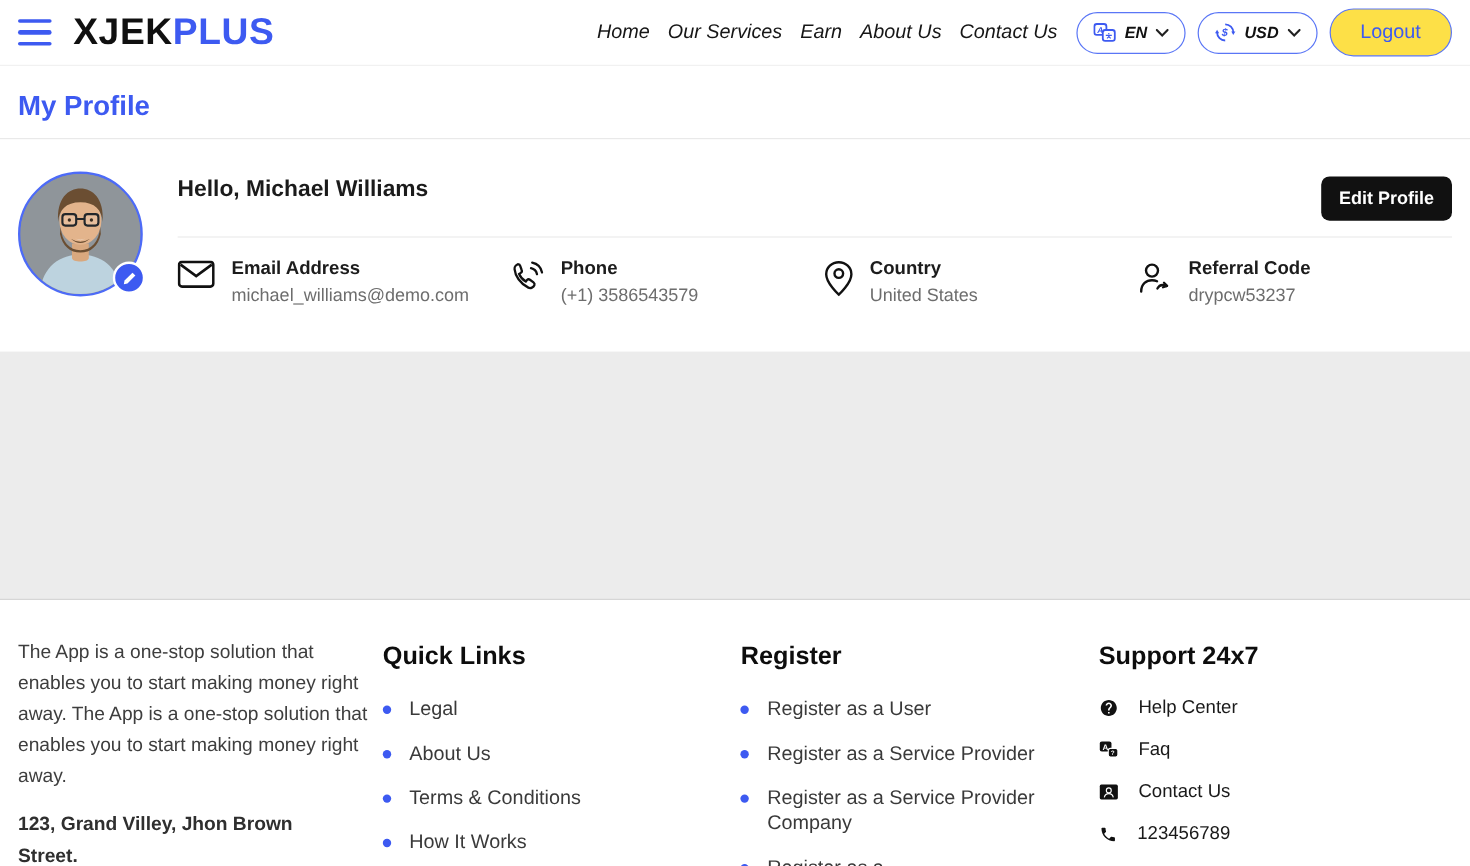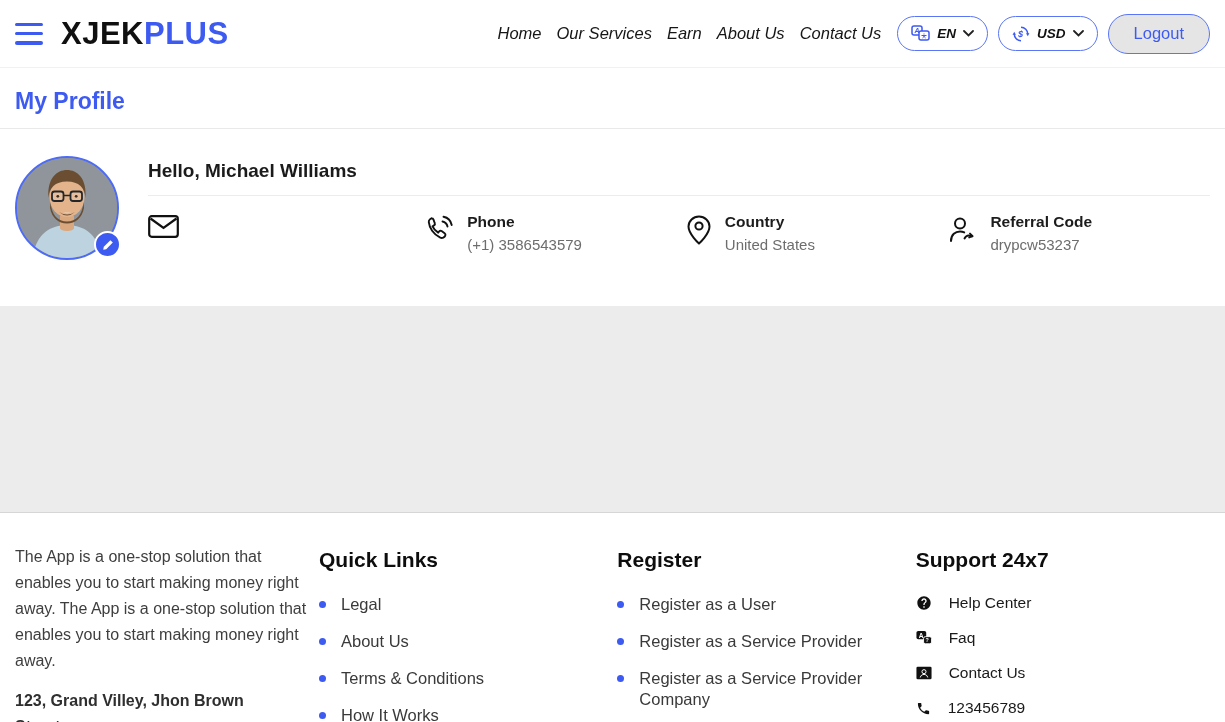--- a/index.html
+++ b/index.html
@@ -5,34 +5,34 @@
   :root{
     --accent:#3d5af1;
     --edit-bg:#111111;
     --gray-block:#ececec;
   }
   *{margin:0;padding:0;box-sizing:border-box;}
   html,body{width:1225px;height:722px;overflow:hidden;background:#fff;
     font-family:"Liberation Sans","DejaVu Sans",sans-serif;color:#1c1c1c;}
 
   
-  .header{height:68px;display:flex;align-items:center;padding:0 15px;
+  .header{height:55px;display:flex;align-items:center;padding:0 15px;
     border-bottom:1px solid #f1f1f1;background:#fff;}
   .burger{width:28px;height:22px;display:flex;flex-direction:column;justify-content:space-between;
     cursor:pointer;margin-right:18px;}
   .burger span{height:3.2px;border-radius:2px;background:var(--accent);}
   .logo{font-size:31px;font-weight:800;letter-spacing:.5px;color:#101010;white-space:nowrap;}
   .logo .accent{color:var(--accent);}
   .nav{margin-left:auto;display:flex;align-items:center;gap:15px;}
   .nav a{font-size:16.5px;color:#161616;text-decoration:none;font-weight:500;cursor:pointer;font-style:italic;}
   .pills{display:flex;align-items:center;gap:10px;margin-left:16px;}
   .pill{display:flex;align-items:center;gap:7px;border:1.5px solid #5a76f6;border-radius:20px;
     padding:6px 13px;background:#fff;cursor:pointer;height:35px;font-style:italic;}
   .pill .lbl{font-size:13.5px;font-weight:700;color:#111;}
-  .logout{border:1.5px solid #5a76f6;border-radius:22px;background:#e5e5e5;color:var(--accent);
+  .logout{border:1.5px solid #5a76f6;border-radius:22px;background:#fde047;color:var(--accent);
     font-size:16.5px;padding:0 25px;height:40px;cursor:pointer;
     font-family:inherit;}
 
   
   .title-wrap{padding:20px 15px 13px;border-bottom:1px solid #e9e9e9;}
   .page-title{color:var(--accent);font-size:23px;font-weight:700;}
 
   
   .profile{display:flex;gap:29px;padding:27px 15px 0;height:177px;}
   .avatar-wrap{position:relative;width:104px;height:104px;flex:0 0 auto;}
@@ -154,31 +154,36 @@
     <div class="edit-badge">
       <svg width="12" height="12" viewBox="0 0 16 16">
         <path d="M11.2 1.6 l3.2 3.2 -8.8 8.8 -4 .8 .8 -4 Z" fill="#fff"></path>
       </svg>
     </div>
   </div>
 
   <div class="info">
     <div class="info-top">
       <div class="greeting">Hello, Michael Williams</div>
+      <button class="edit-btn">Edit Profile</button>
     </div>
     <hr class="info-divider">
 
     <div class="fields">
       <div class="field">
         <span class="f-icon">
           <svg width="31" height="23" viewBox="0 0 31 23">
             <rect x="1.2" y="1.2" width="28.6" height="20.6" rx="2.5" fill="none" stroke="#111" stroke-width="2.2"></rect>
             <path d="M2.5 3.5 L15.5 13 L28.5 3.5" fill="none" stroke="#111" stroke-width="2.2"></path>
           </svg>
         </span>
+        <div>
+          <div class="f-label">Email Address</div>
+          <div class="f-value">michael_williams@demo.com</div>
+        </div>
       </div>
 
       <div class="field">
         <span class="f-icon">
           <svg width="28" height="28" viewBox="0 0 28 28">
             <path d="M7.2 3.2 c-1.8.3 -3.6 2 -3.4 4 .5 5.5 4.5 12 11.5 15.5 2 .9 4.3 -.3 5 -2 .4 -1 .1 -1.8 -.7 -2.4 l-3 -2.2 c-.8 -.6 -1.8 -.4 -2.4 .3 l-1 1.2 c-2.6 -1.6 -4.6 -3.8 -5.6 -6.3 l1.4 -.9 c.8 -.5 1.1 -1.5 .7 -2.4 l-1.2 -3.4 c-.3 -.9 -1.1 -1.5 -2.3 -1.4 Z" fill="none" stroke="#111" stroke-width="1.9"></path>
             <path d="M17.5 6.5 a6.5 6.5 0 0 1 5 5" fill="none" stroke="#111" stroke-width="1.9" stroke-linecap="round"></path>
             <path d="M18.5 1.8 a10.5 10.5 0 0 1 8.2 8.2" fill="none" stroke="#111" stroke-width="1.9" stroke-linecap="round"></path>
           </svg>
         </span>

